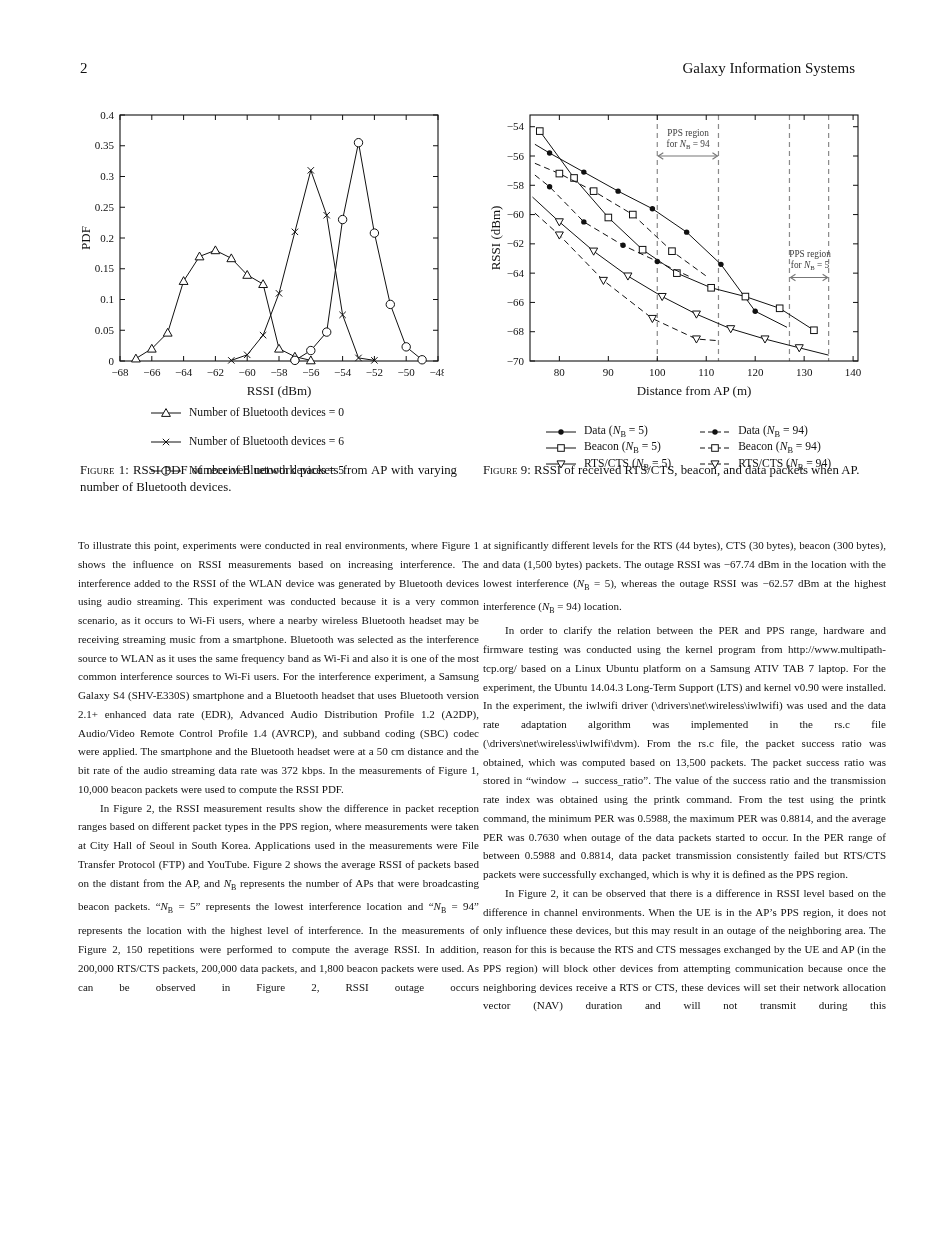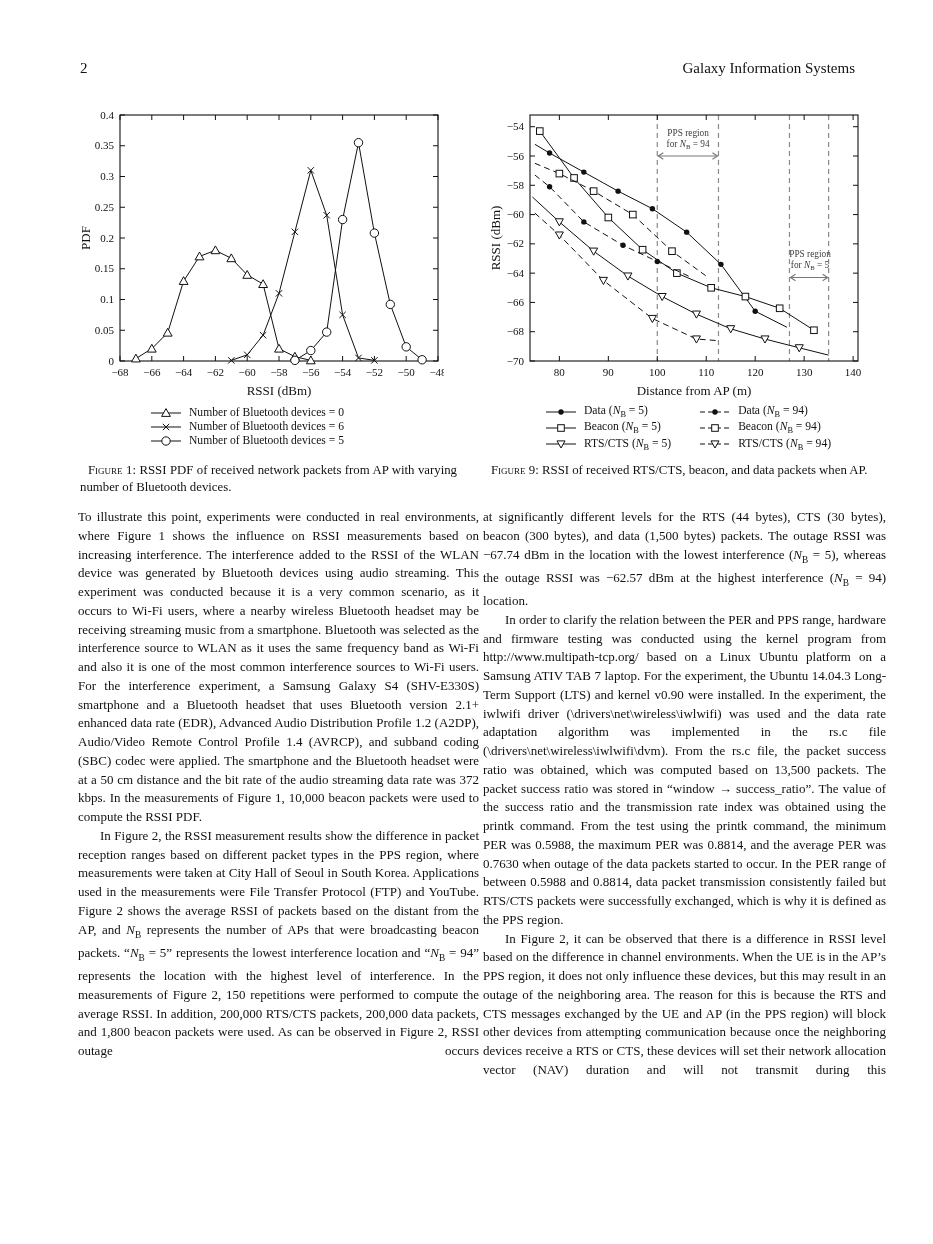--- a/index.html
+++ b/index.html
@@ -1,29 +1,29 @@
 <!DOCTYPE html>
 <html><head>
 <meta charset="utf-8">
 <style>
   html,body{margin:0;padding:0;background:#e8e8e8;}
   .page{position:relative;width:933px;height:1244px;background:#ffffff;overflow:hidden;
         font-family:"Liberation Serif", serif;color:#111;}
   .header{position:absolute;left:80px;right:78px;top:60px;display:flex;
           justify-content:space-between;font-size:15px;}
   .figblock{position:absolute;}
-  .legend1{position:absolute;left:150px;top:406px;display:flex;flex-direction:column;gap:1px;}
-  .legend2{position:absolute;left:545px;top:404px;display:grid;
+  .legend1{position:absolute;left:150px;top:406px;display:flex;flex-direction:column;gap:16px;}
+  .legend2{position:absolute;left:545px;top:424px;display:grid;
            grid-auto-flow:column;grid-template-rows:repeat(3,auto);grid-template-columns:auto auto;
            column-gap:28px;row-gap:1px;}
   .legend-row{display:flex;align-items:center;gap:7px;font-size:11.6px;white-space:nowrap;}
   .legend-row svg{flex:0 0 auto;}
   .caption{position:absolute;font-size:12.8px;line-height:17px;text-align:justify;}
-  .caption .sc{font-variant:small-caps;margin-left:8px;}
-  .col{position:absolute;top:508px;width:401px;font-size:13px;line-height:18.75px;
+  .caption .sc{font-variant:small-caps;}
+  .col{position:absolute;top:536px;width:401px;font-size:11px;line-height:18.75px;
        text-align:justify;}
   .col p{margin:0;}
   .col p.indent{text-indent:22px;}
   .col p.flushlast{text-align-last:justify;}
   sub{font-size:72%;}
   i{font-style:italic;}
 </style>
 </head>
 <body>
 

